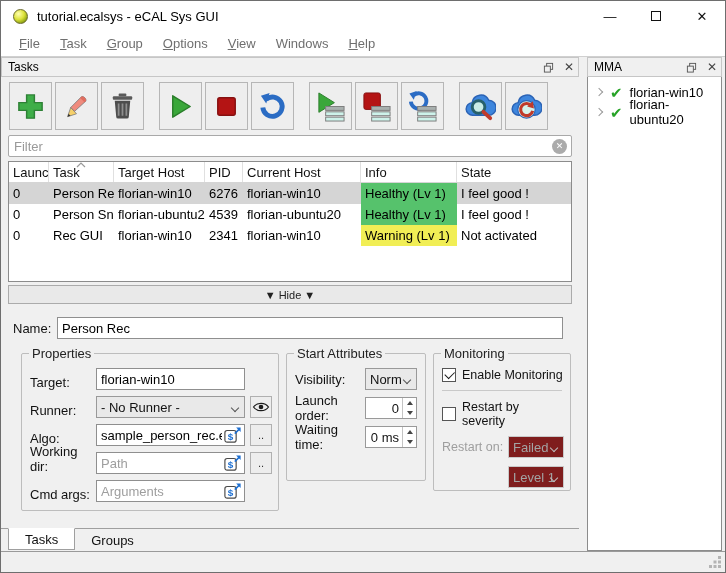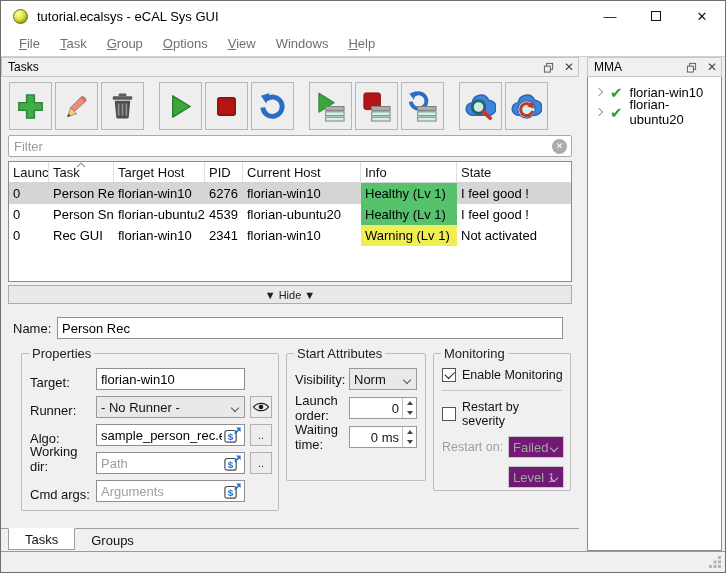--- a/index.html
+++ b/index.html
@@ -74,27 +74,27 @@
 
   .prow { display:flex; align-items:flex-end; margin:0 6px 6px 8px; height:22px; }
   .prow .lab { width:66px; font-size:13px; flex:none; }
   .fieldwrap { position:relative; flex:1; display:flex; }
   .fieldwrap input { width:100%; padding-right:22px; }
   .fieldwrap input.noicon { padding-right:4px; }
   .var-ico { position:absolute; right:3px; top:2px; width:18px; height:18px; }
   .aux-btn { width:22px; height:22px; margin-left:5px; background:#ededed; border:1px solid #b0b0b0; display:flex; align-items:center; justify-content:center; font-size:11px; color:#333; flex:none; }
   .combo { height:22px; background:#e9e9e9; border:1px solid #999; display:flex; align-items:center; padding:0 4px; font-size:13px; color:#111; position:relative; }
   .combo .chev { position:absolute; right:6px; top:8px; width:6px; height:6px; border-right:1.4px solid #555; border-bottom:1.4px solid #555; transform:rotate(45deg); }
-  .combo.disabled { background:#701a75; border-color:#c9c9c9; color:#a3a3a3; }
+  .combo.disabled { background:#7f1d1d; border-color:#c9c9c9; color:#a3a3a3; }
   .combo.disabled .chev { border-color:#bdbdbd; }
   .runner-combo { flex:1; }
 
   .srow { display:flex; align-items:center; margin:0 8px 7px 8px; height:22px; }
   .srow .lab { flex:1; font-size:13px; }
-  .srow .ctrl { width:68px; flex:none; }
+  .srow .ctrl { width:52px; flex:none; }
   .spin { height:22px; background:#fff; border:1px solid #999; display:flex; align-items:center; }
   .spin .val { flex:1; text-align:right; padding-right:3px; font-size:13px; }
   .spin .arrows { width:14px; height:100%; border-left:1px solid #c4c4c4; display:flex; flex-direction:column; }
   .arr-up { width:0; height:0; border-left:3.5px solid transparent; border-right:3.5px solid transparent; border-bottom:4px solid #444; }
   .arr-dn { width:0; height:0; border-left:3.5px solid transparent; border-right:3.5px solid transparent; border-top:4px solid #444; }
 
   .mrow { display:flex; align-items:center; margin:0 6px 8px 8px; }
   .cb { width:14px; height:14px; background:#fff; border:1px solid #555; position:relative; margin-right:6px; flex:none; }
   .cb.checked::after { content:""; position:absolute; left:2px; top:2px; width:8px; height:4.5px; border-left:1.8px solid #1a1a1a; border-bottom:1.8px solid #1a1a1a; transform:rotate(-45deg); }
   .mrow .cblab { font-size:12.5px; }

